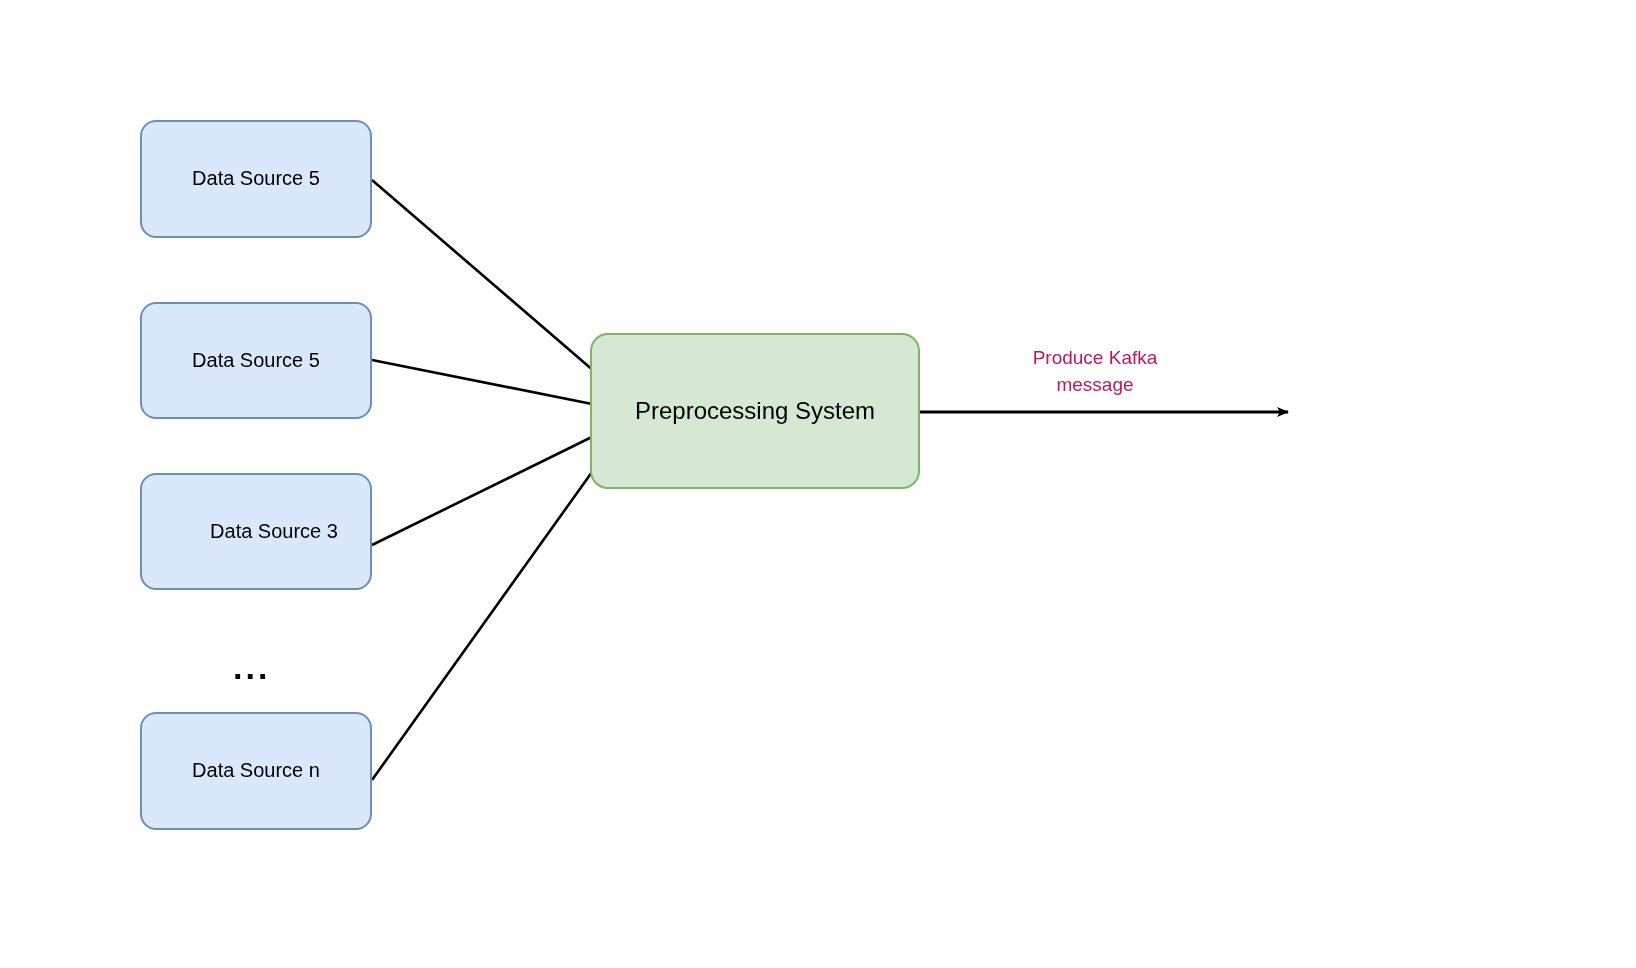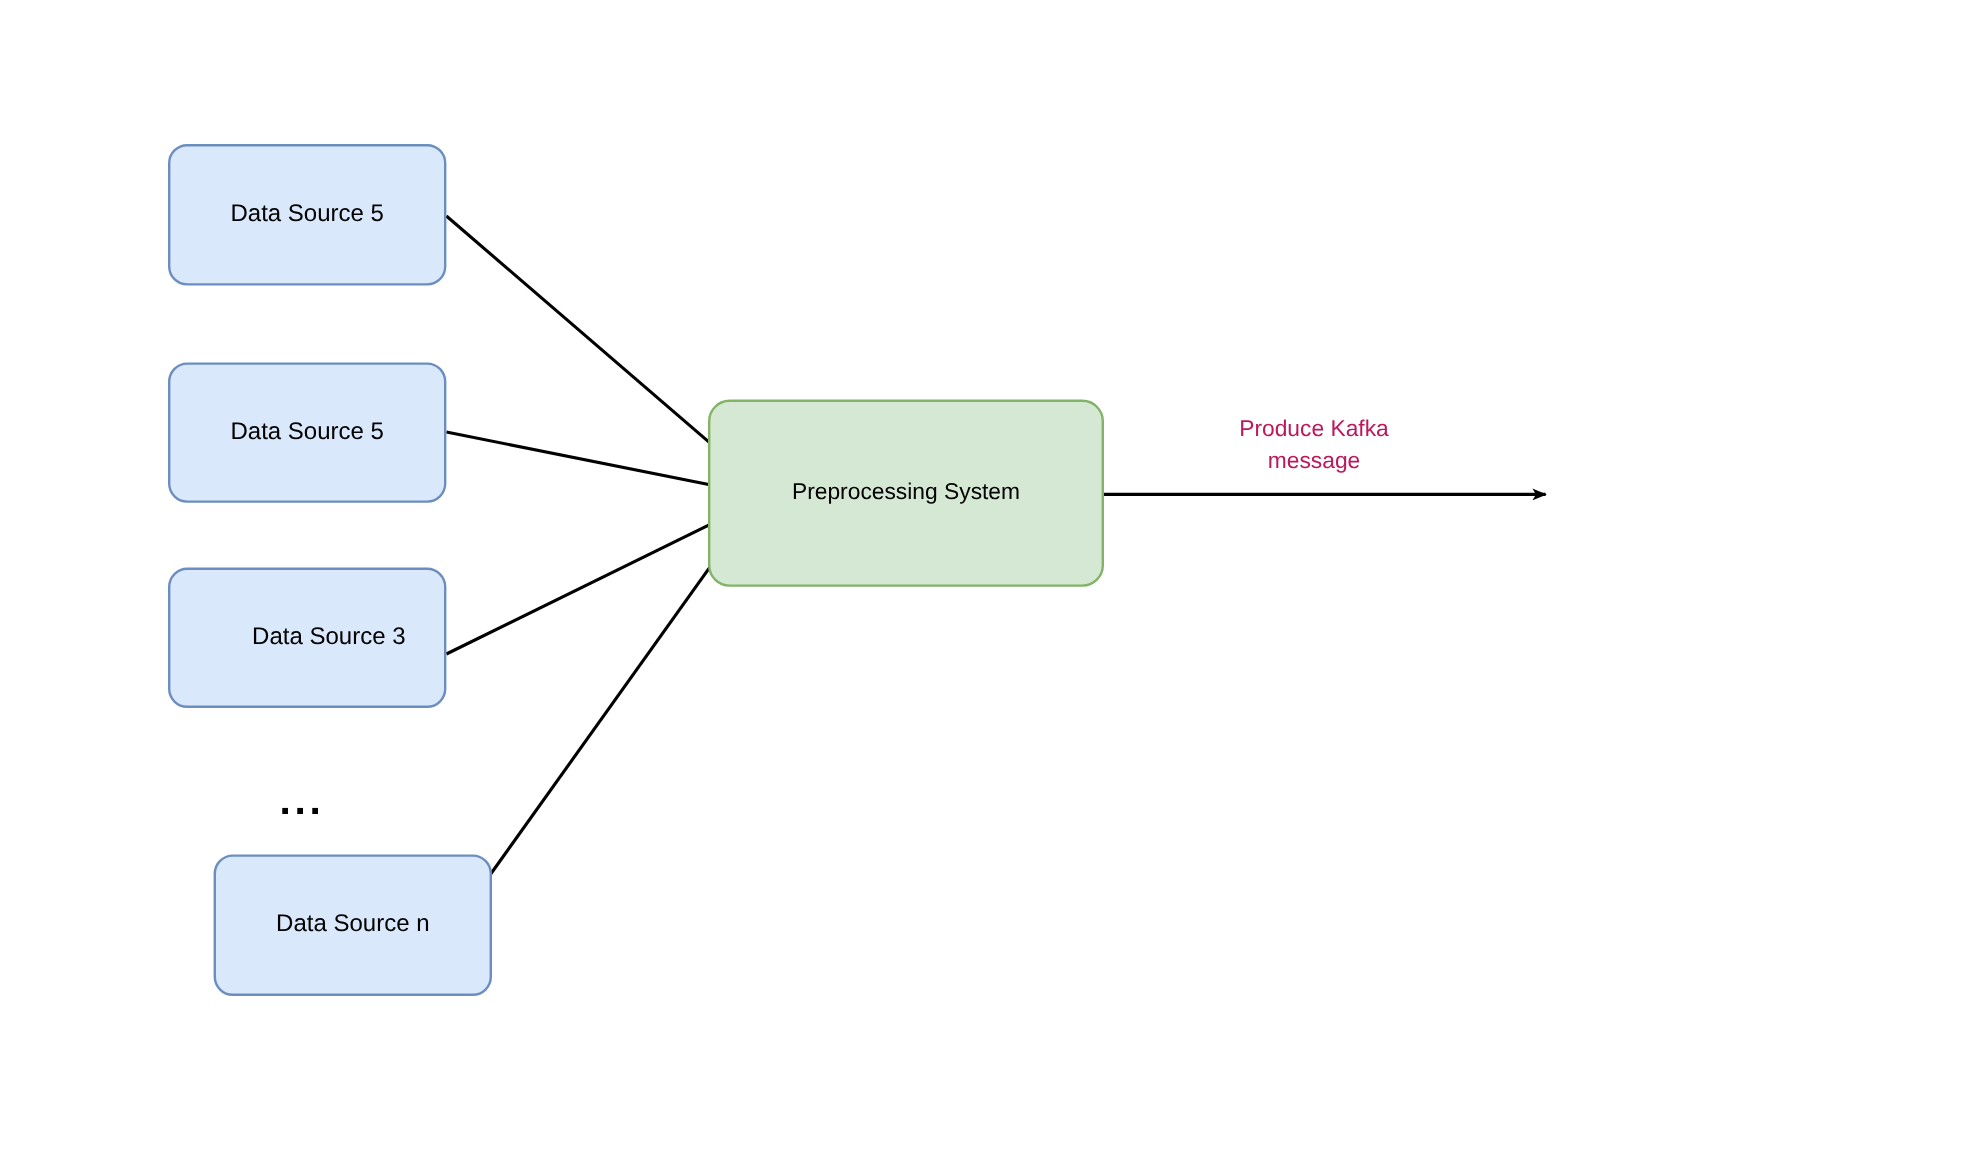--- a/index.html
+++ b/index.html
@@ -51,21 +51,21 @@
   }
   .node-source .node-label {
     font-size: 20px;
   }
   .node-process {
     background: #d5e8d4;
     border-color: #82b366;
     border-radius: 18px;
   }
   .node-process .node-label {
-    font-size: 19px;
+    font-size: 24px;
   }
   .node-downstream {
     background: #ffe6cc;
     border-color: #d79b00;
     border-radius: 16px;
   }
   .node-downstream .node-label {
     font-size: 25px;
   }
   .ellipsis {
@@ -122,21 +122,21 @@
   <div class="node node-source" style="left:140px; top:302px; width:232px; height:117px;">
     <span class="node-label">Data Source 5</span>
   </div>
 
   <div class="node node-source" style="left:140px; top:473px; width:232px; height:117px;padding-left:36px;">
     <span class="node-label">Data Source 3</span>
   </div>
 
   <div class="ellipsis" style="left:233px; top:650px;">...</div>
 
-  <div class="node node-source" style="left:140px; top:712px; width:232px; height:118px;margin-left:38px;">
+  <div class="node node-source" style="left:140px; top:712px; width:232px; height:118px;">
     <span class="node-label">Data Source n</span>
   </div>
 
   <div class="node node-process" style="left:590px; top:333px; width:330px; height:156px;">
     <span class="node-label">Preprocessing System</span>
   </div>
 
   <div class="edge-label" style="left:975px; top:345px; width:240px;">Produce Kafka
 message</div>
 

